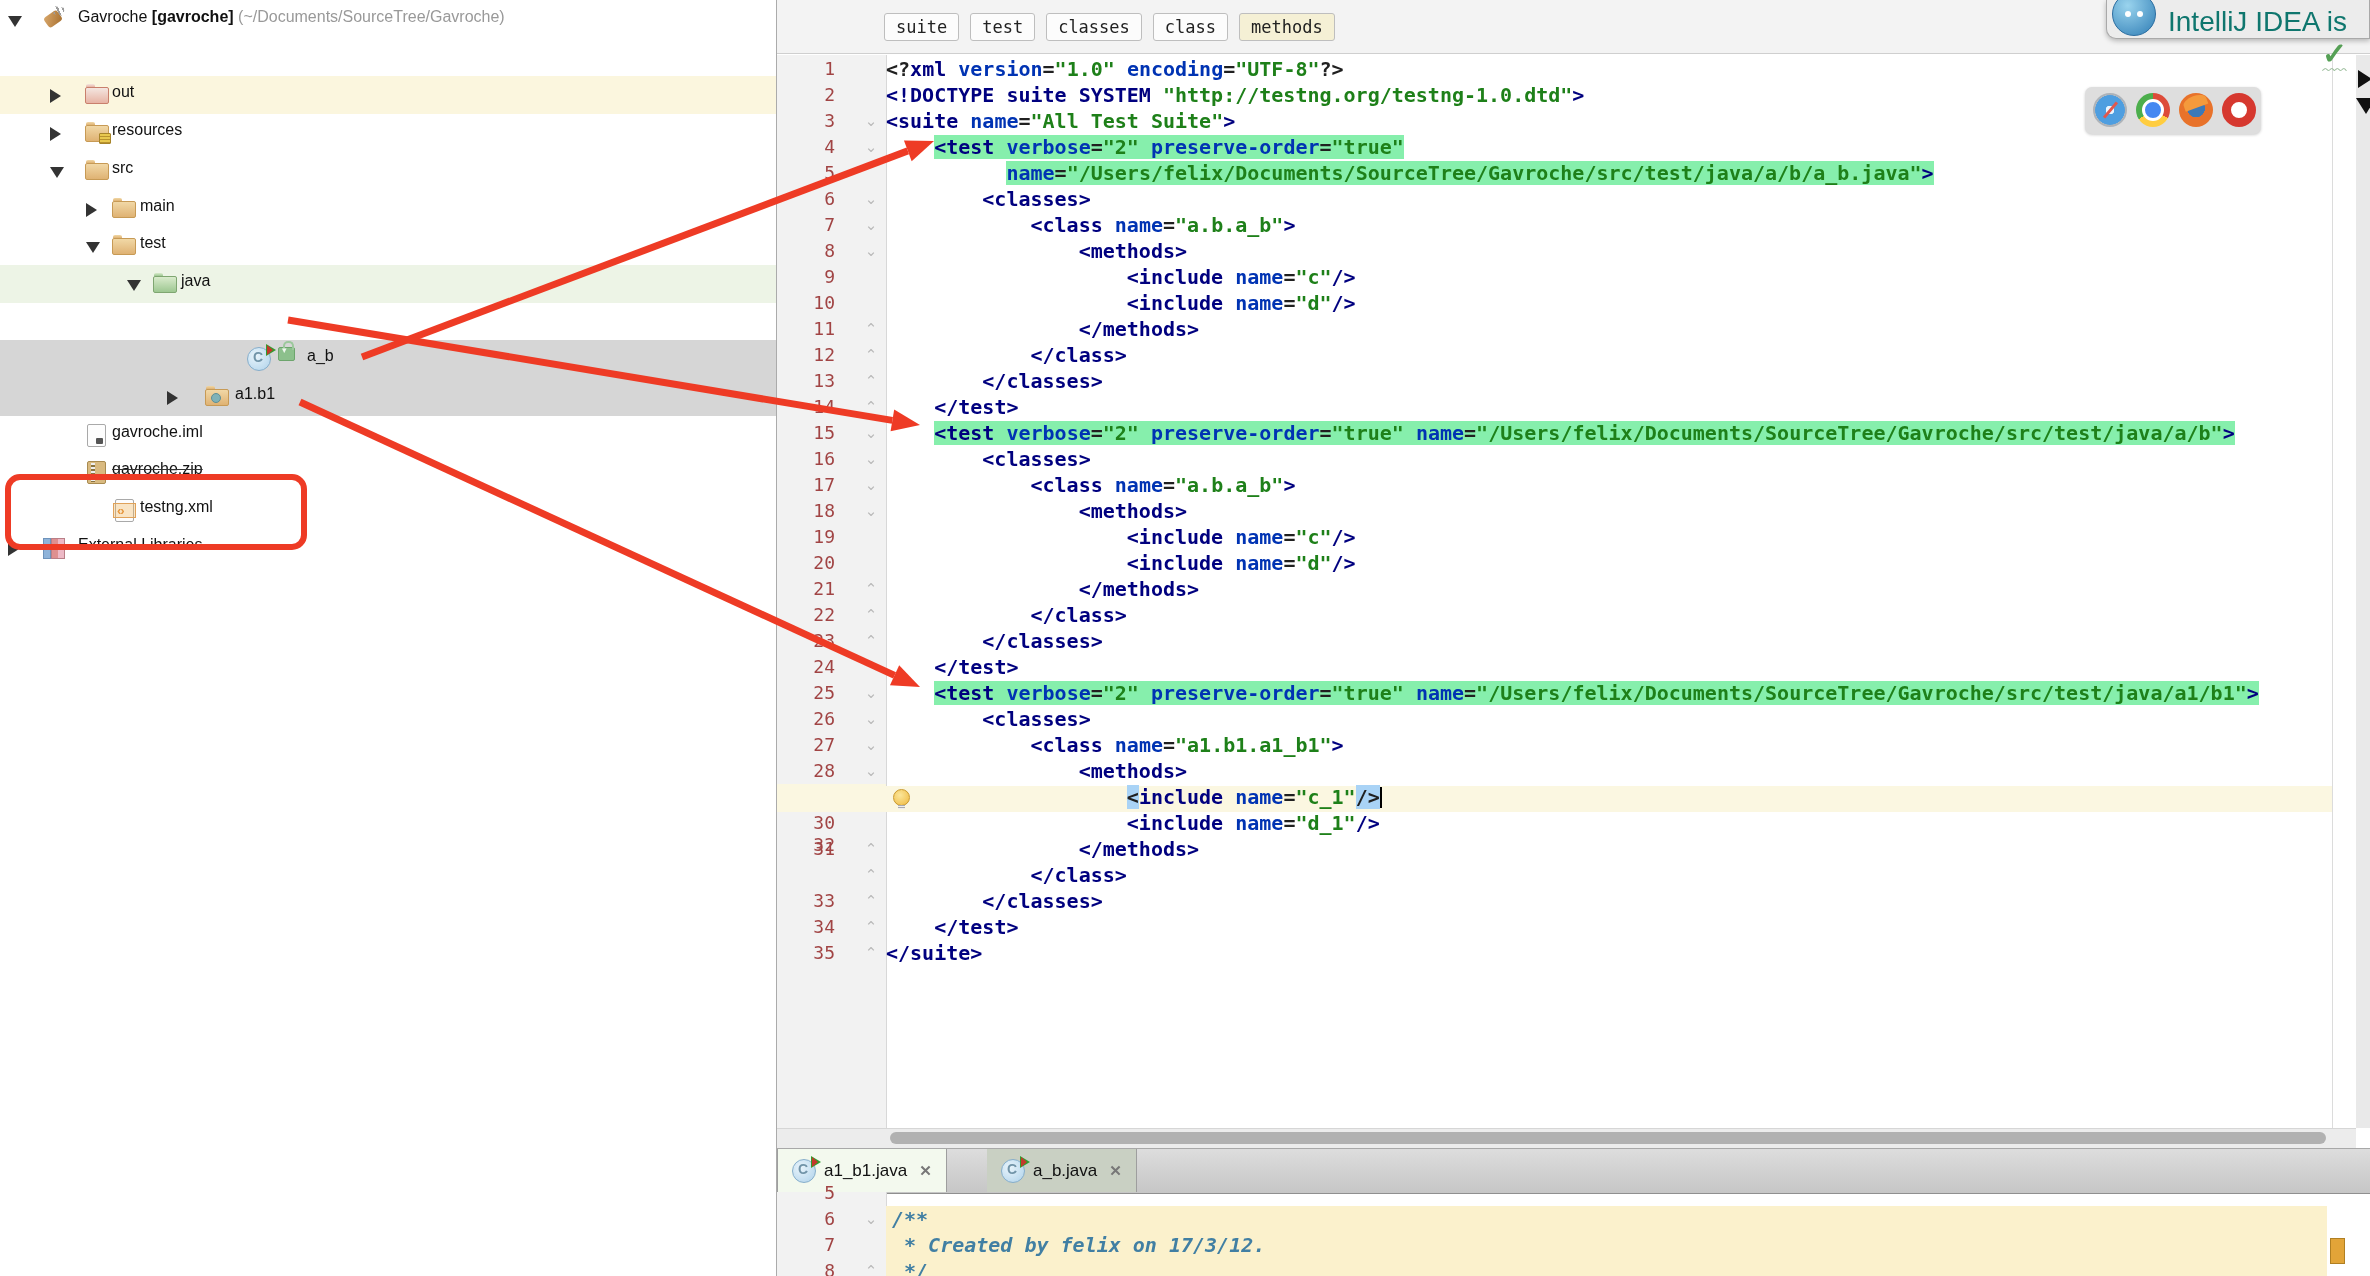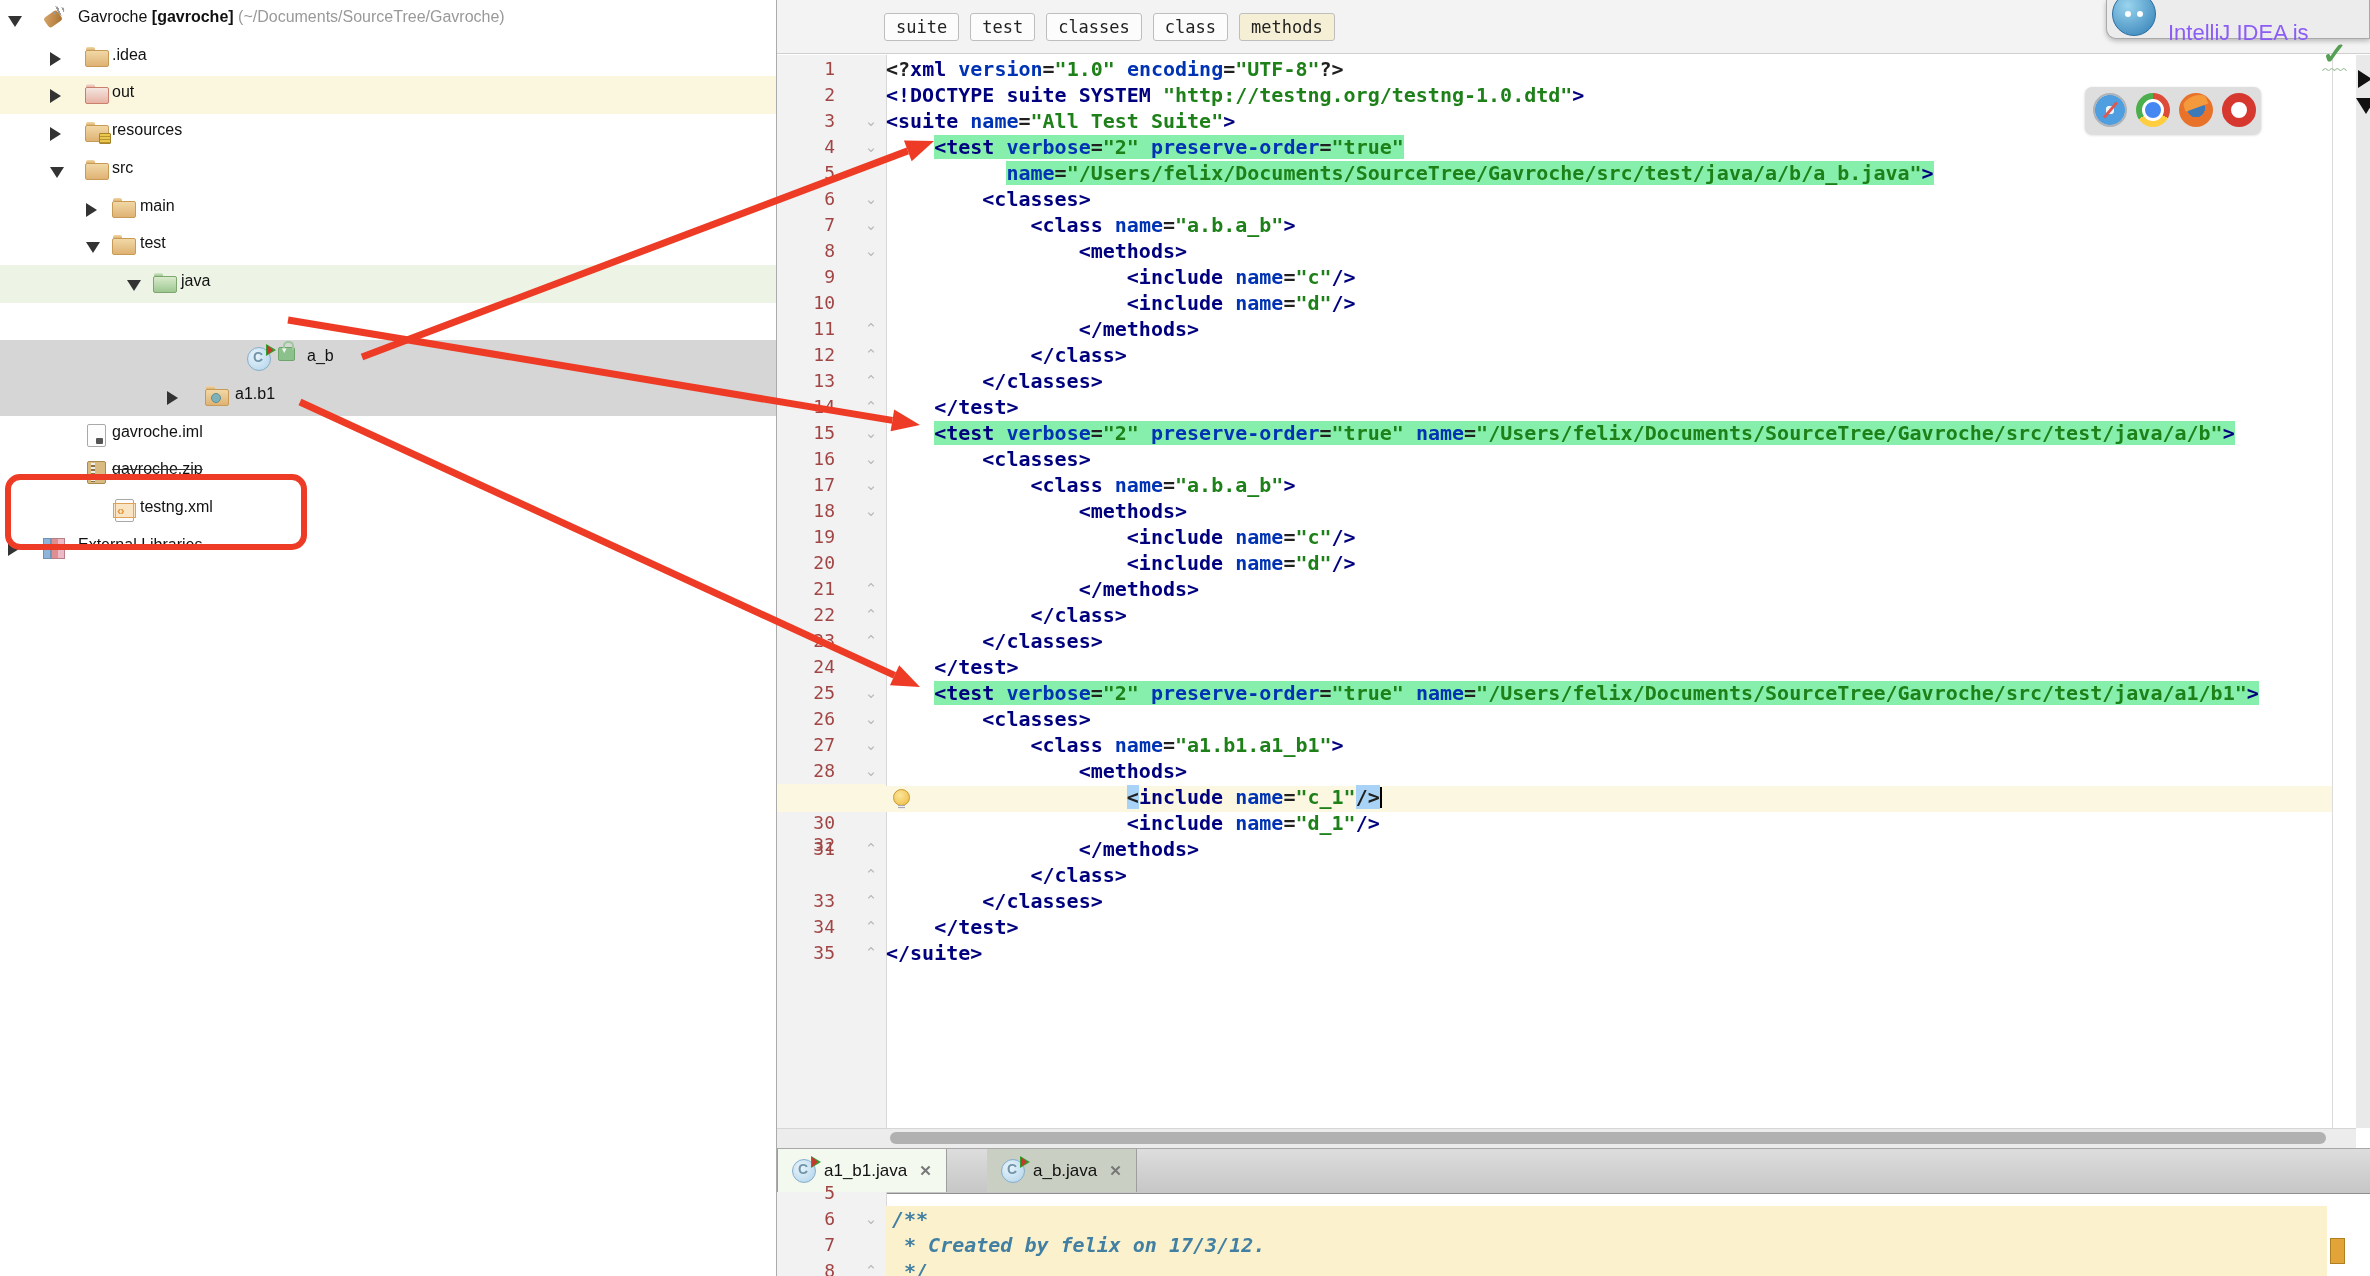--- a/index.html
+++ b/index.html
@@ -113,21 +113,21 @@
   .bline{position:absolute;left:6px;font:700 20px/26px "DejaVu Sans Mono",monospace;white-space:pre;}
   .cm{color:#417FA3;font-style:italic;}
 
   
   #balloon{right:0;top:0;width:262px;height:38px;background:#ECECEC;border:1px solid #A9A9A9;border-top:none;
      border-radius:0 0 0 10px;box-shadow:0 2px 5px rgba(0,0,0,.25);}
   #balloon-icon{left:2112px;top:-8px;width:42px;height:42px;border-radius:50%;
      background:radial-gradient(circle at 35% 30%,#9AD4EE,#2F7DB5);border:1px solid #2A6DA0;}
   #balloon-icon::before{content:"";position:absolute;left:12px;top:18px;width:6px;height:6px;border-radius:50%;background:#fff;}
   #balloon-icon::after{content:"";position:absolute;left:24px;top:18px;width:6px;height:6px;border-radius:50%;background:#fff;}
-  #balloon-text{left:2168px;top:20px;font-size:22px;color:#8b5cf6;white-space:nowrap;}
+  #balloon-text{left:2168px;top:6px;font-size:28px;color:#0f766e;white-space:nowrap;}
 
   
   #browsers{left:2085px;top:87px;width:176px;height:47px;background:#DEDEDE;border-radius:7px;box-shadow:0 1px 3px rgba(0,0,0,.2);}
   .bricon{position:absolute;top:6px;width:34px;height:34px;border-radius:50%;}
   .br-safari{background:radial-gradient(circle at 50% 50%,#EAF6FF 0 20%,#4E9EE0 21% 70%,#C9CdD2 71%);border:2px solid #ADB3B9;box-sizing:border-box;}
   .br-safari::before{content:"";position:absolute;left:14px;top:5px;width:3px;height:20px;background:#E2574C;transform:rotate(40deg);}
   .br-chrome{background:conic-gradient(#DD4B39 0 33%,#FFCD40 33% 66%,#4CAE4C 66%);}
   .br-chrome::before{content:"";position:absolute;left:9px;top:9px;width:16px;height:16px;border-radius:50%;background:#4688F1;border:3px solid #fff;box-sizing:content-box;margin:-3px;}
   .br-firefox{background:radial-gradient(circle at 50% 45%,#3C79B8 0 35%,#E8722A 36% 80%,#CE5A12 81%);}
   .br-firefox::before{content:"";position:absolute;left:4px;top:3px;width:24px;height:12px;border-radius:50% 50% 0 0;background:#F49A3C;transform:rotate(-20deg);}
@@ -136,27 +136,20 @@
   svg#overlay{position:absolute;left:0;top:0;pointer-events:none;z-index:50;}
 </style>
 </head>
 <body>
 
 <div id="project-panel" class="abs">
     <div class="tree-row" style="top: 1px;">
       <div class="tw down" style="left: 8px;"></div>
       <div class="icon-proj abs" style="left: 42px; top: 6px;"></div>
       <div class="lbl" style="left: 78px;"><span>Gavroche </span><span class="b">[gavroche]</span><span class="gray"> (~/Documents/SourceTree/Gavroche)</span></div>
-    </div>
-    <div class="tree-row" style="top: 39px;">
-      <div class="tw right" style="left: 50px;"></div>
-      <div class="ticon" style="left: 85px;">
-        <div class="fold-std"></div>
-      </div>
-      <div class="lbl" style="left: 112px;">.idea</div>
     </div>
     <div class="tree-row" style="top: 76px; background: rgb(251, 246, 222);">
       <div class="tw right" style="left: 50px;"></div>
       <div class="ticon" style="left: 85px;">
         <div class="fold-out"></div>
       </div>
       <div class="lbl" style="left: 112px;">out</div>
     </div>
     <div class="tree-row" style="top: 114px;">
       <div class="tw right" style="left: 50px;"></div>

